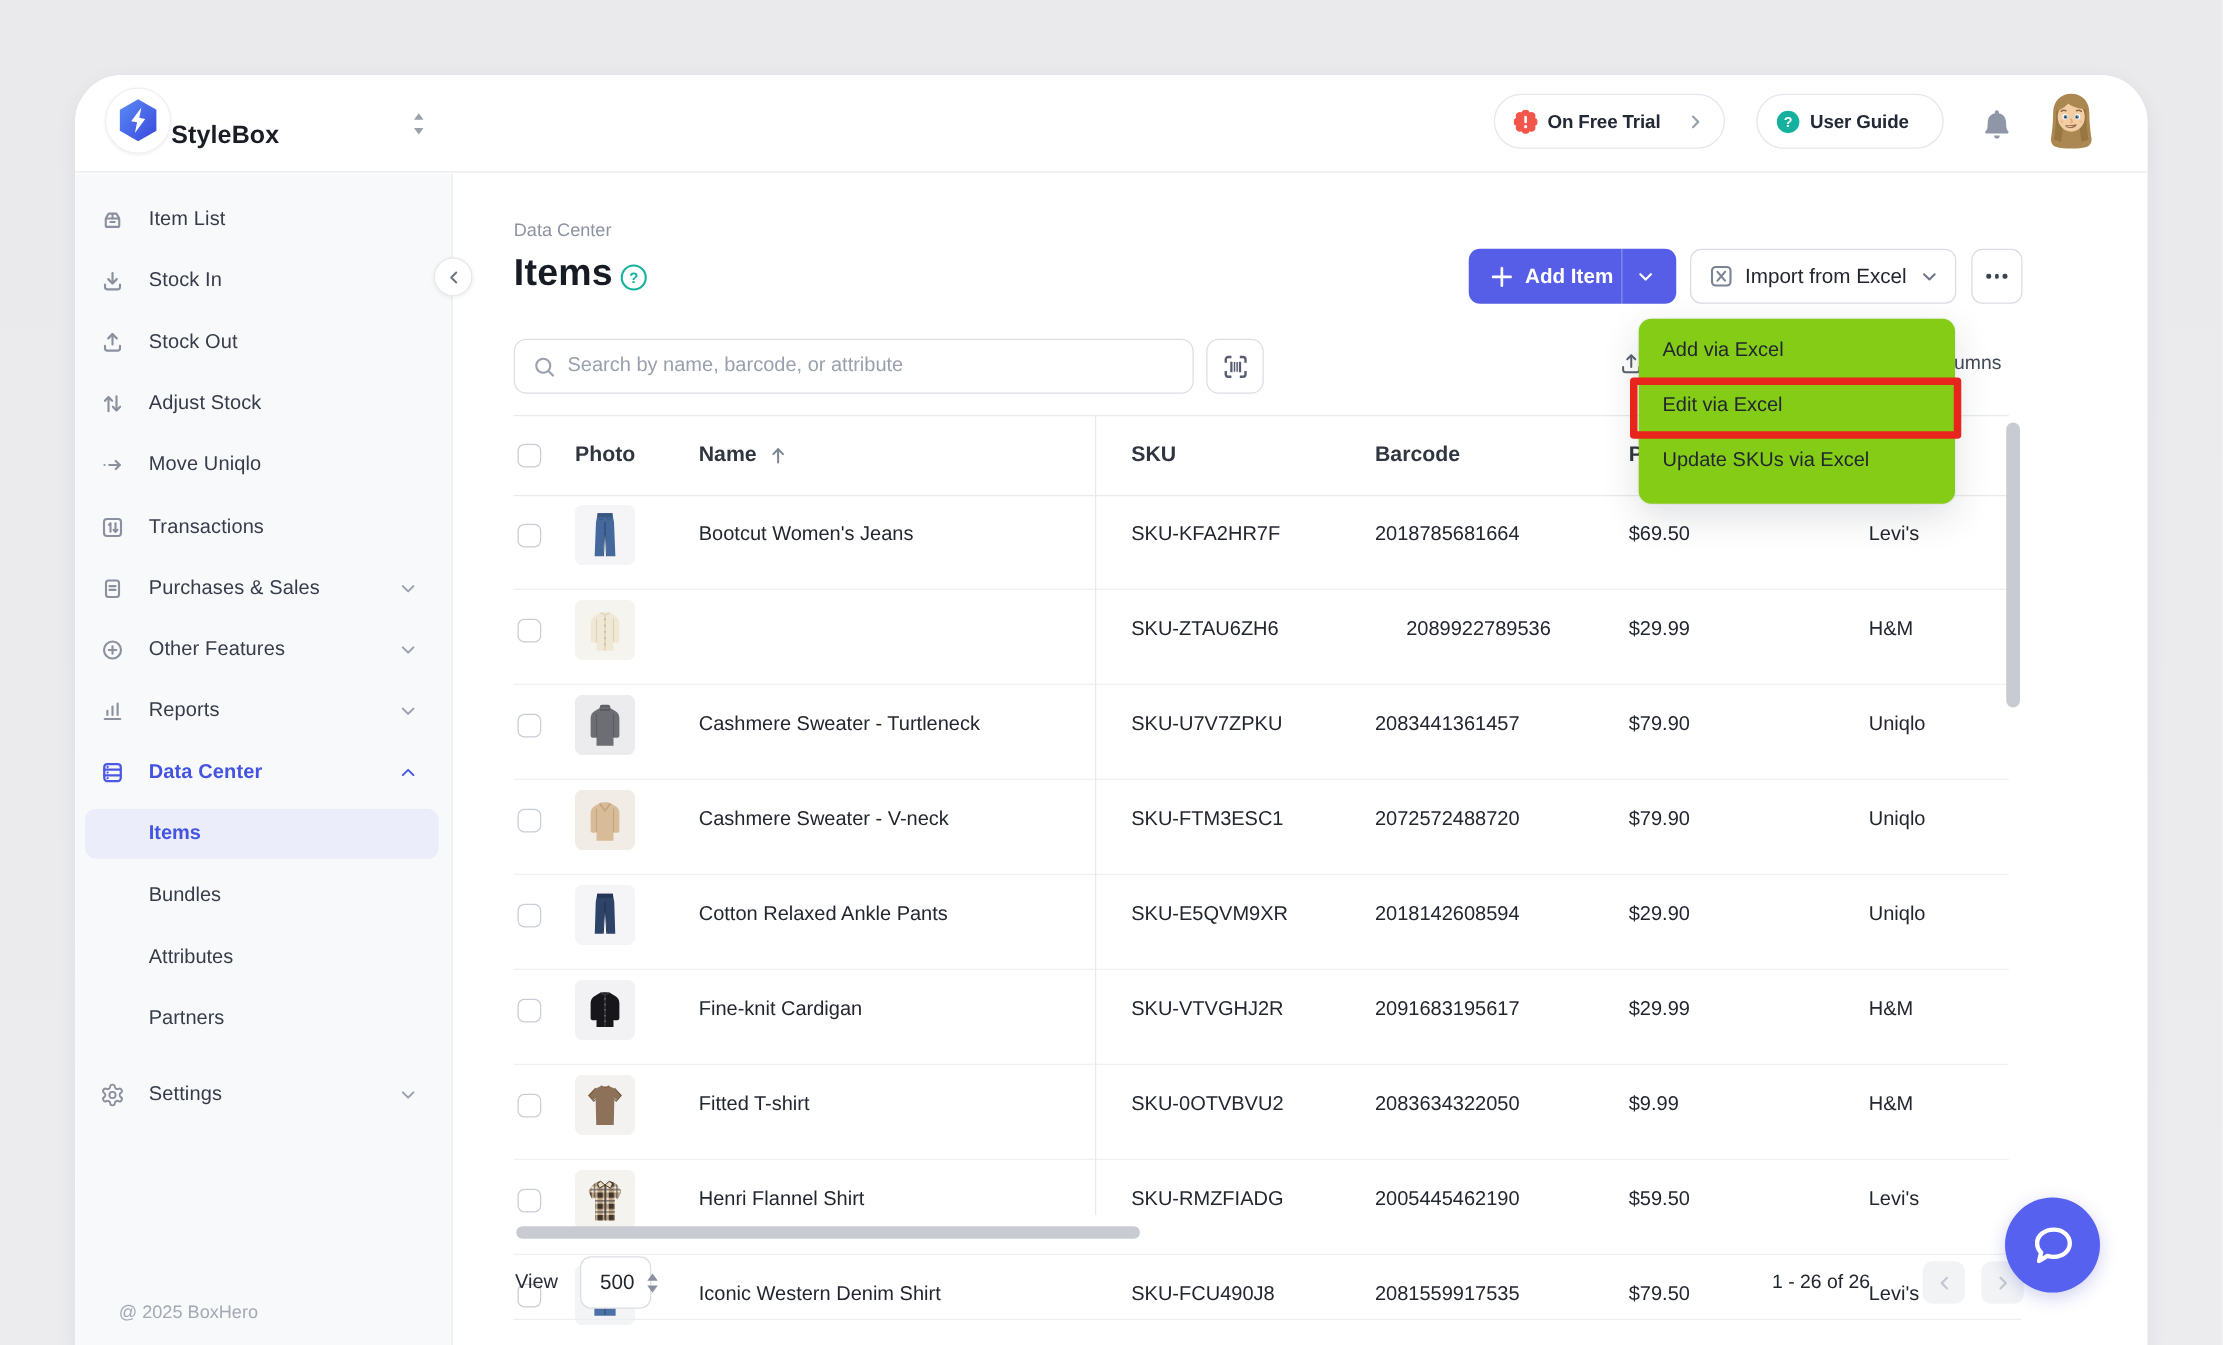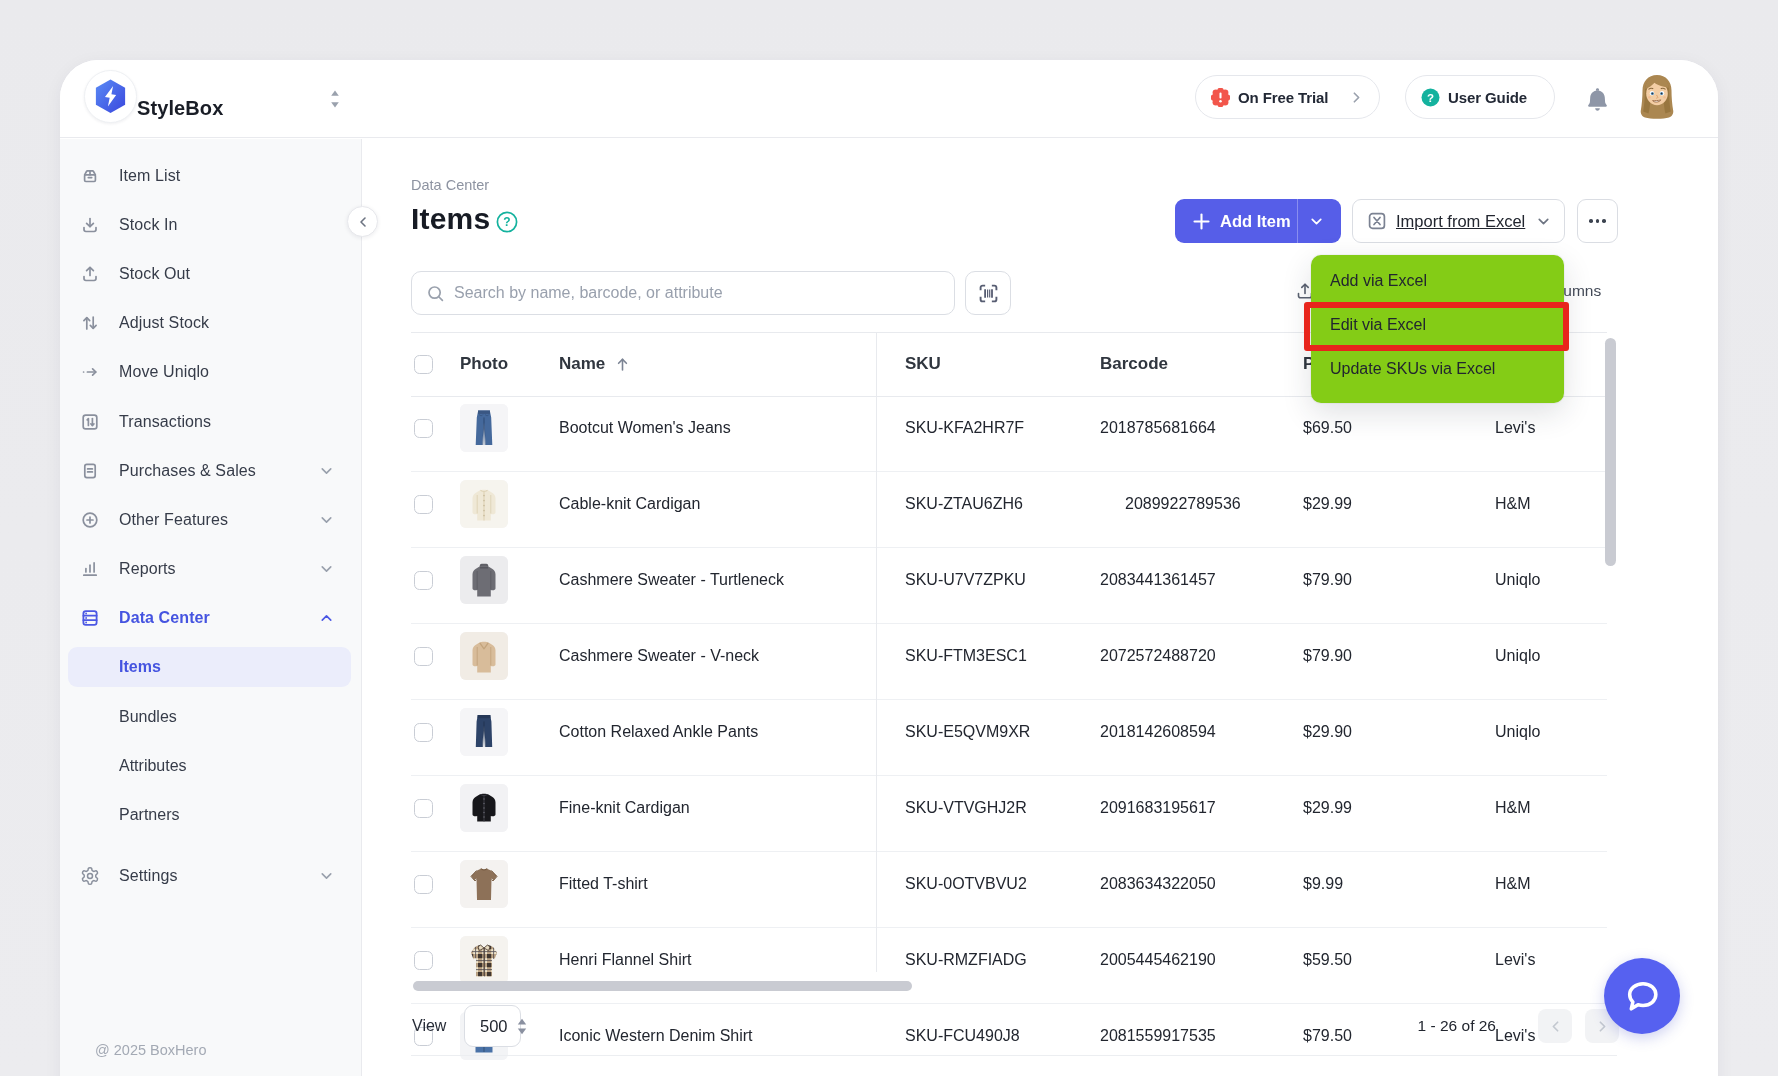--- a/index.html
+++ b/index.html
@@ -41,21 +41,21 @@
 .breadcrumb { position:absolute; left:351px; top:117px; font-size:14.5px; color:#8d93a1; }
 .page-title { position:absolute; left:351px; top:142px; font-size:30px; font-weight:700; color:#171b24; letter-spacing:.2px; }
 .title-help { position:absolute; left:436px; top:151px; width:22px; height:22px; }
 .btn-additem { position:absolute; left:1115px; top:139px; width:166px; height:44px; background:#565ee8; border-radius:9px; display:flex; align-items:center; color:#fff; font-size:16.5px; font-weight:700; }
 .btn-additem .plus { margin-left:17px; width:19px; height:19px; }
 .btn-additem .lbl { margin-left:9px; }
 .btn-additem .divider { position:absolute; left:122px; top:0; bottom:0; width:1px; background:rgba(255,255,255,.30); }
 .btn-additem .caret { position:absolute; left:133px; top:14px; width:17px; height:17px; }
 .btn-import { position:absolute; left:1292px; top:139px; width:213px; height:44px; background:#fff; border:1px solid #dadde3; border-radius:9px; display:flex; align-items:center; font-size:16.5px; color:#22262f; }
 .btn-import .xicon { margin-left:14px; width:20px; height:20px; }
-.btn-import .lbl { margin-left:9px;text-decoration:underline; }
+.btn-import .lbl { margin-left:9px; }
 .btn-import .caret { margin-left:10px; width:17px; height:17px; }
 .btn-more { position:absolute; left:1517px; top:139px; width:41px; height:44px; background:#fff; border:1px solid #dadde3; border-radius:9px; display:flex; align-items:center; justify-content:center; gap:3px; }
 .btn-more i { width:3.5px; height:3.5px; border-radius:50%; background:#3c4350; }
 .searchbar { position:absolute; left:351px; top:211px; width:544px; height:44px; border:1px solid #dbdee4; border-radius:10px; background:#fff; display:flex; align-items:center; }
 .searchbar .mag { margin-left:14px; width:19px; height:19px; }
 .searchbar .ph { margin-left:9px; font-size:16px; color:#99a0ad; }
 .btn-scan { position:absolute; left:905px; top:211px; width:46px; height:44px; border:1px solid #dbdee4; border-radius:10px; background:#fff; display:flex; align-items:center; justify-content:center; }
 .tb-act { display:flex; align-items:center; gap:7px; font-size:15.5px; color:#434a57; }
 .tb-act svg { width:20px; height:20px; }
 #act-export { position:absolute; left:1235px; top:221px; }
@@ -501,21 +501,20 @@
                 <path d="M20.5 10 c1.2 2 5.8 2 7 0" fill="none" stroke="#ded2b6" stroke-width="1.1"></path>
                 <path d="M24 11.5 V40.5" stroke="#ded2b6" stroke-width="1.1"></path>
                 <circle cx="24" cy="15.5" r="0.85" fill="#c9bc9c"></circle>
                 <circle cx="24" cy="20.5" r="0.85" fill="#c9bc9c"></circle>
                 <circle cx="24" cy="25.5" r="0.85" fill="#c9bc9c"></circle>
                 <circle cx="24" cy="30.5" r="0.85" fill="#c9bc9c"></circle>
                 <circle cx="24" cy="35.5" r="0.85" fill="#c9bc9c"></circle>
               </svg>
             </span>
           </div>
-          <div class="td" style="left:148px">Cable-knit Cardigan</div>
           <div class="td" style="left:494px">SKU-ZTAU6ZH6</div>
           <div class="td" style="left:714px">2089922789536</div>
           <div class="td" style="left:892px">$29.99</div>
           <div class="td" style="left:1084px">H&amp;M</div>
         </div>
         <div class="trow">
           <div class="td" style="left:3px">
             <span class="checkbox"></span>
           </div>
           <div class="td" style="left:49px">

